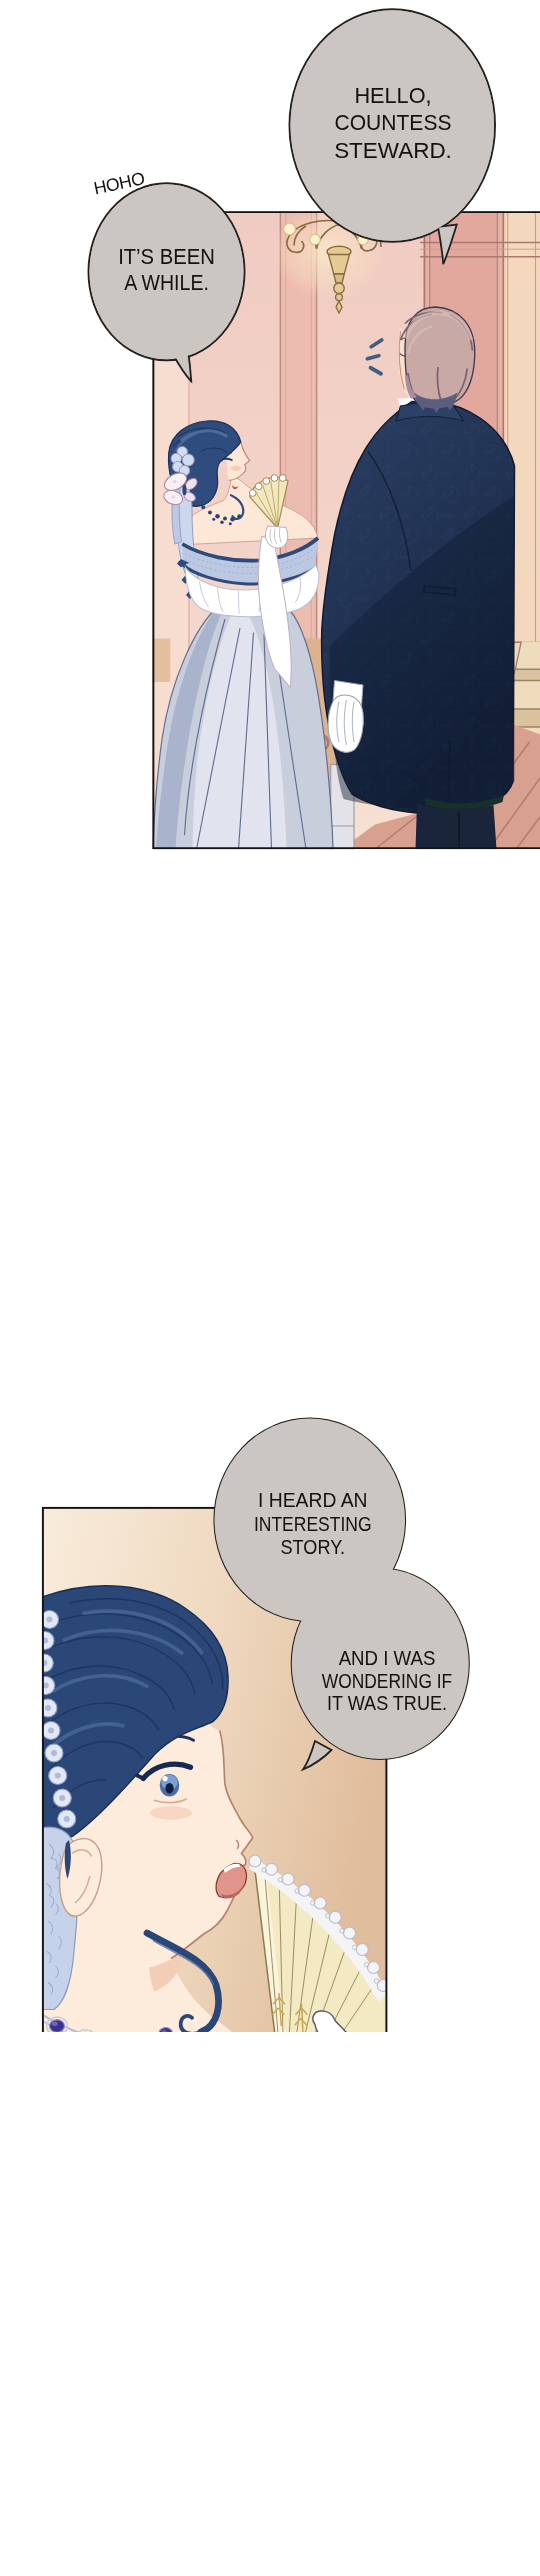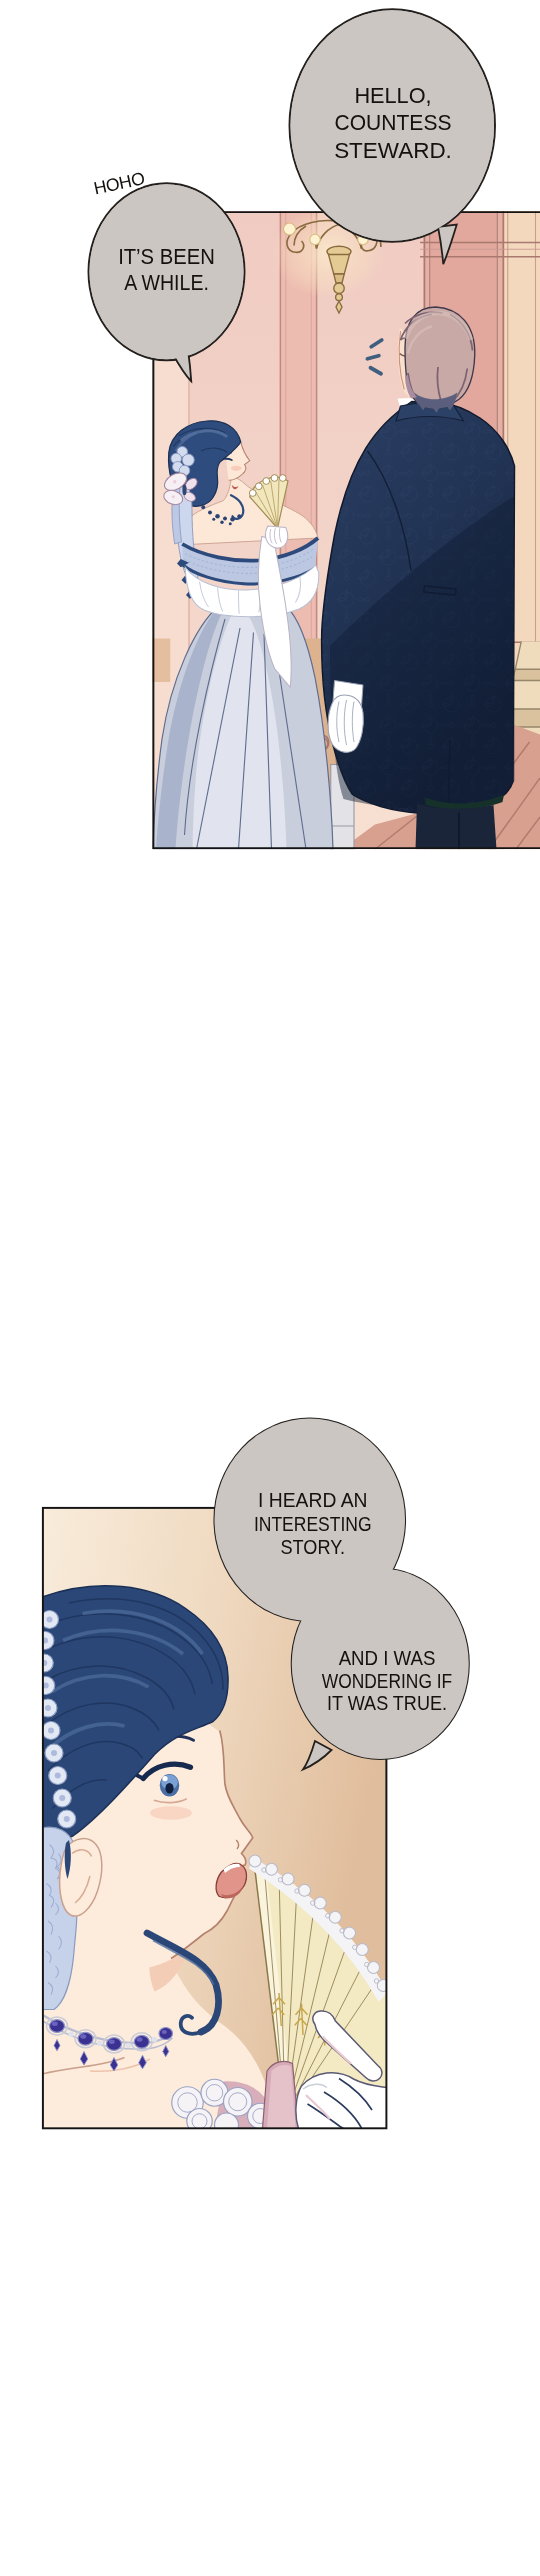--- a/index.html
+++ b/index.html
@@ -1,16 +1,16 @@
 <!DOCTYPE html>
 <html style="font-size:12px"><head>
 <meta charset="utf-8">
 <style>
 html,body{margin:0;padding:0;background:#ffffff;}
-#page{position:relative;width:540px;height:2576px;background:#ffffff;overflow:hidden;}
+#page{position:relative;width:540px;height:2032px;background:#ffffff;overflow:hidden;}
 svg{position:absolute;top:0;left:0;display:block;}
 text{font-family:"Liberation Sans",sans-serif;font-weight:400;fill:#14110e;}
 </style>
 </head>
 <body>
 <div id="page">
 <svg width="540" height="2576" viewBox="0 0 720 3432">
 <defs>
 <linearGradient id="wall1" x1="0" y1="0" x2="0" y2="1">
 <stop offset="0" stop-color="#f0cbc2"></stop>

